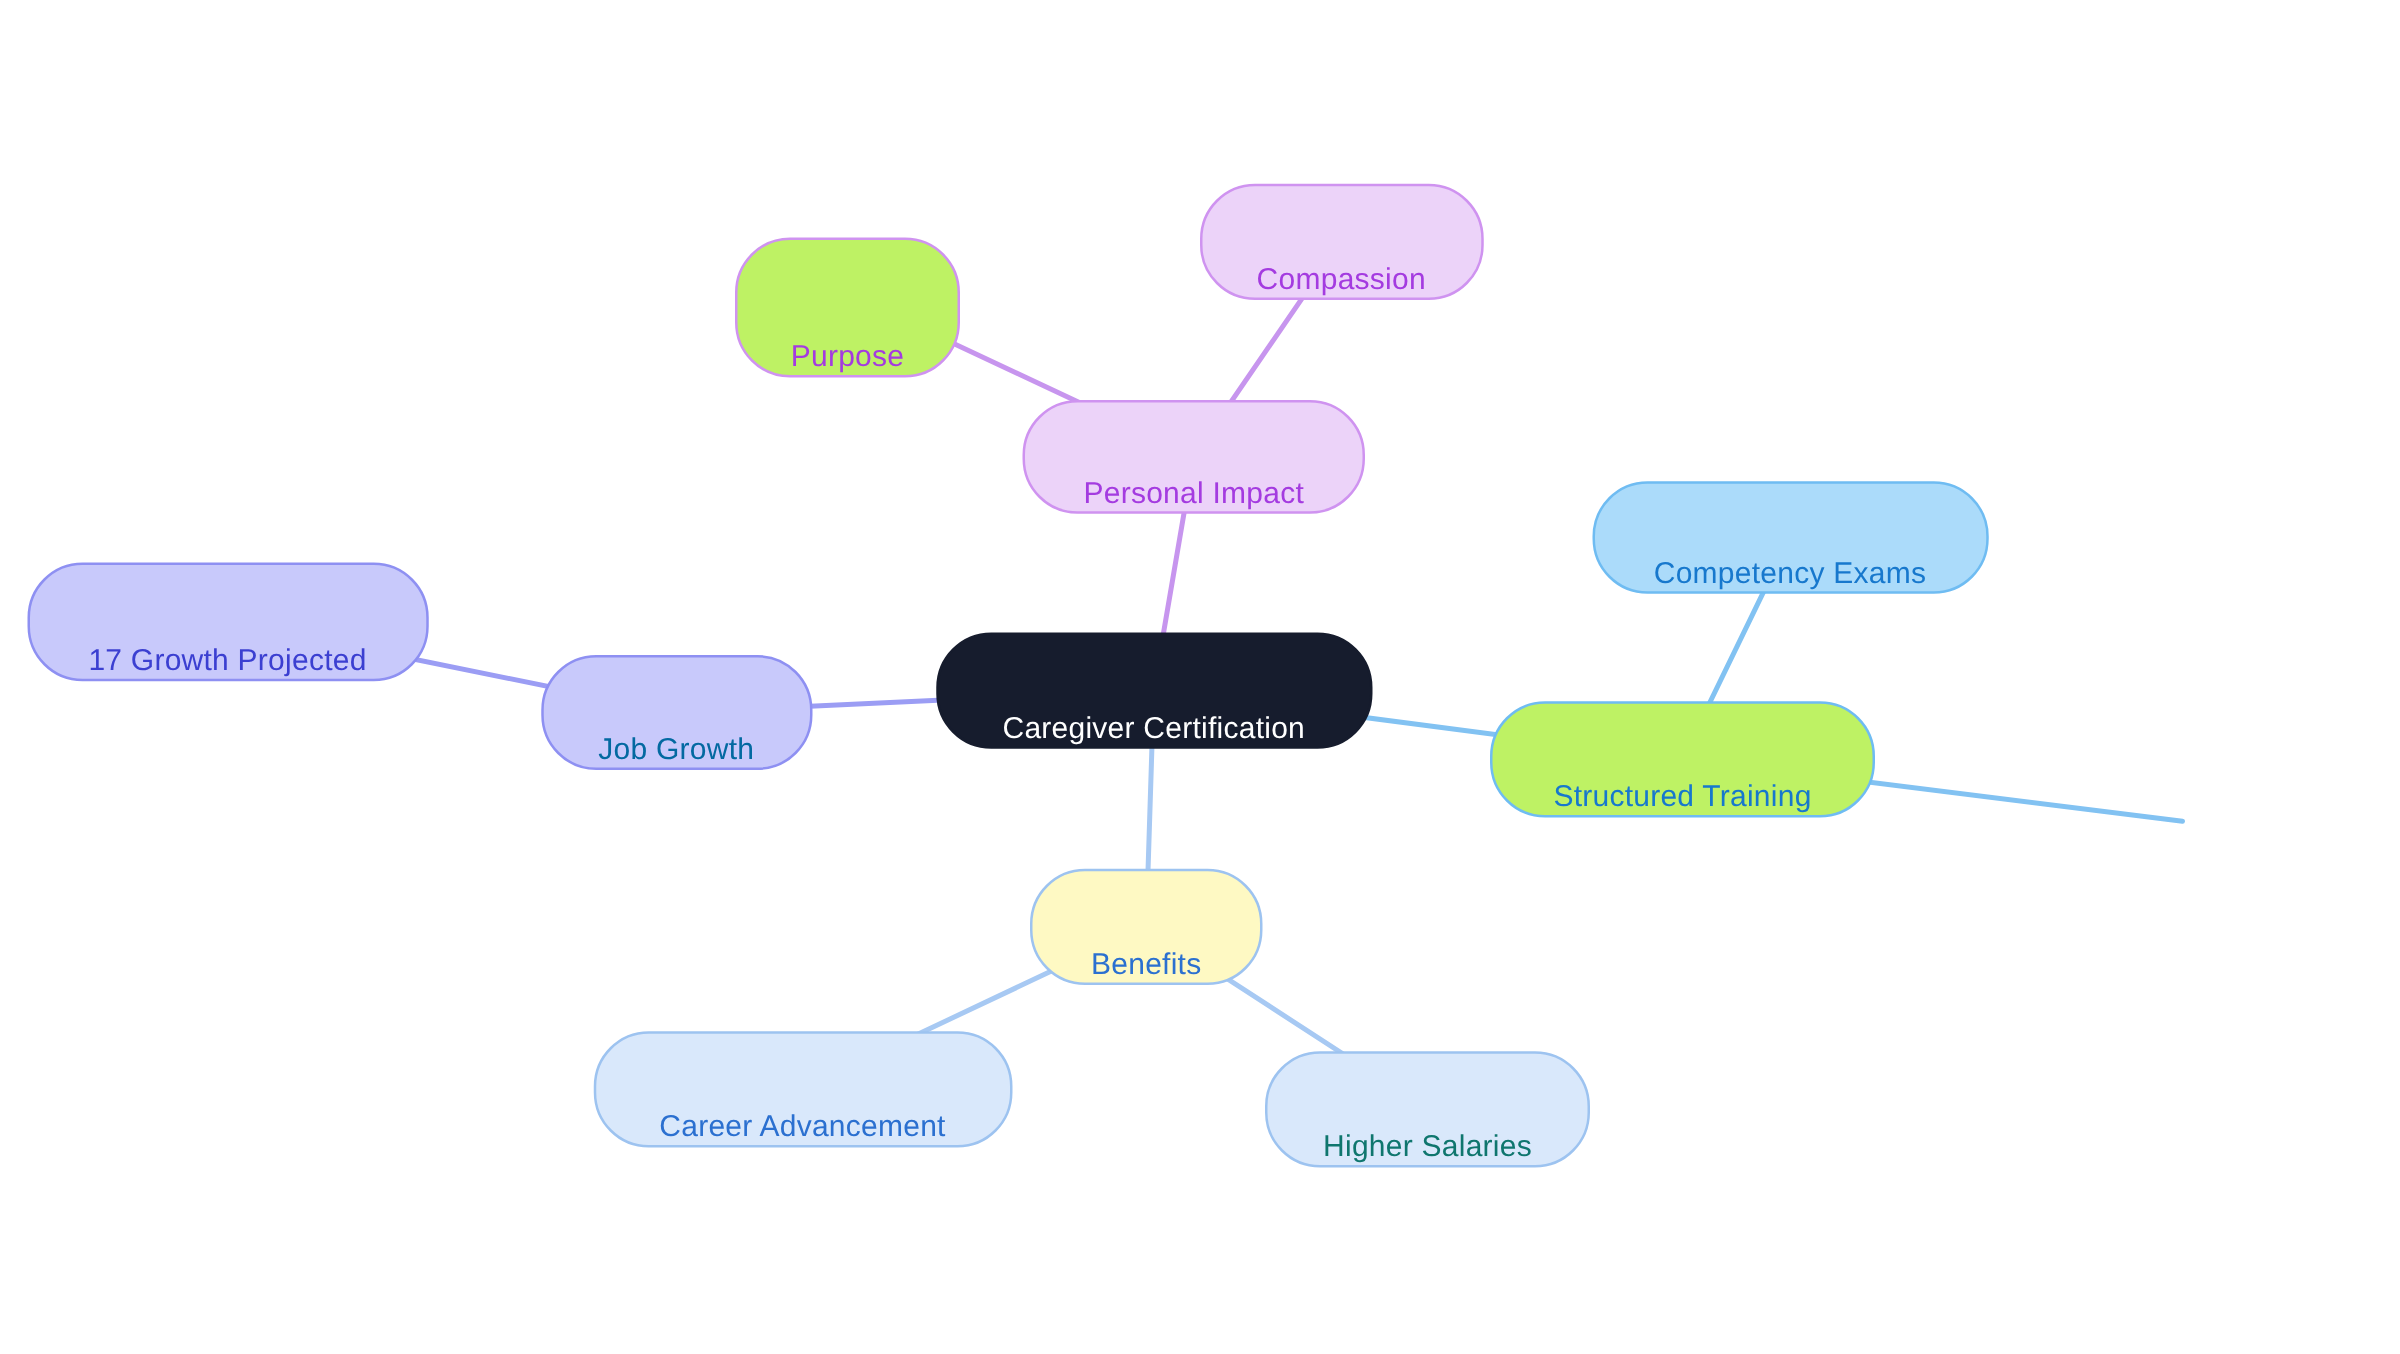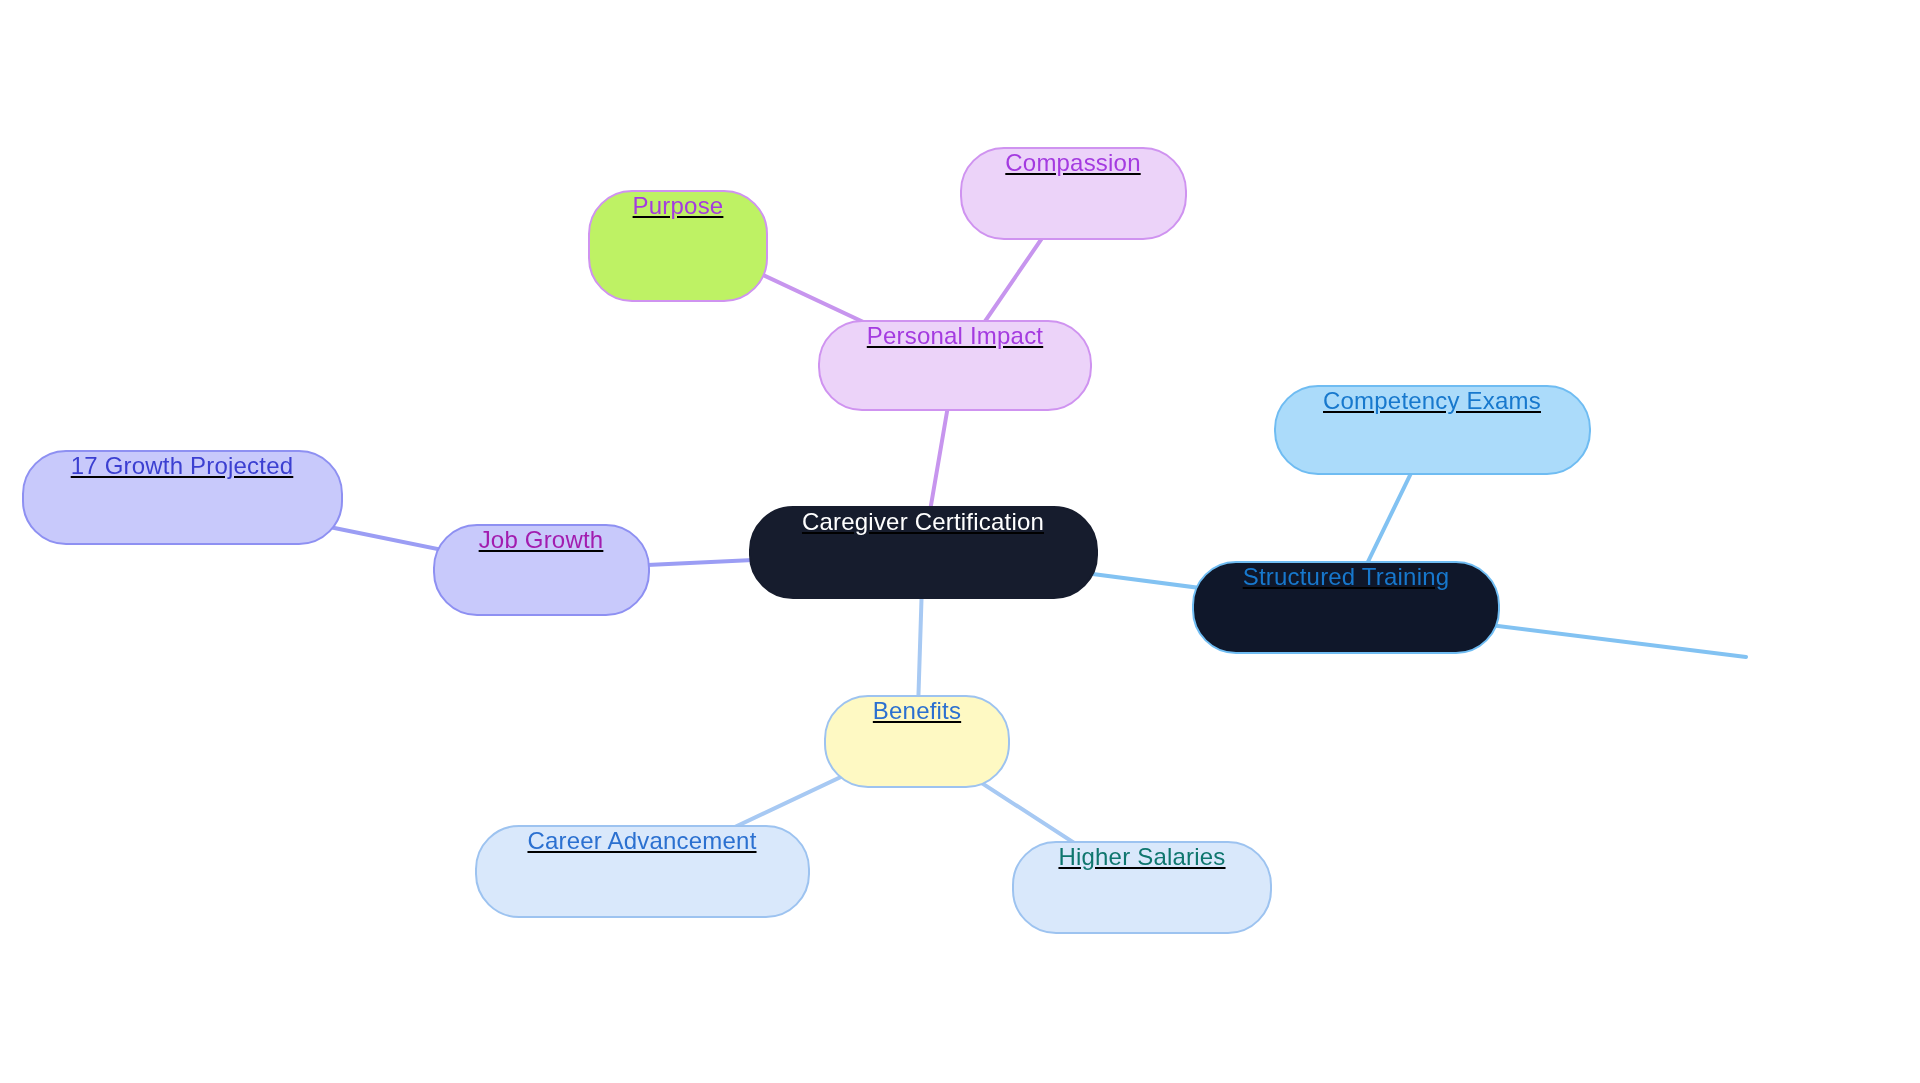--- a/index.html
+++ b/index.html
@@ -22,28 +22,27 @@
     width: 1920px;
     height: 1083px;
     display: block;
   }
   .node {
     position: absolute;
     box-sizing: border-box;
     border-radius: 44px;
     border: 2px solid transparent;
     display: flex;
-    align-items: flex-start;
+    align-items: flex-end;
     justify-content: center;
     font-size: 24px;
     font-weight: 500;
     letter-spacing: 0.2px;
     white-space: nowrap;
     cursor: pointer;
-    text-decoration: underline;
   }
   .node-label {
     pointer-events: none;
   }
 </style>
 </head>
 <body>
 
 <div id="canvas" style="width: 1920px; height: 1083px; background: rgb(255, 255, 255);">
   <svg id="edges" xmlns="http://www.w3.org/2000/svg" viewBox="0 0 1920 1083">
@@ -65,26 +64,26 @@
     <div class="node" style="left: 818px; top: 319.5px; width: 274px; height: 91px; background: rgb(236, 211, 249); border-color: rgb(207, 147, 240); border-radius: 44px; font-size: 24px;">
       <span class="node-label" style="color: rgb(164, 59, 224);">Personal Impact</span>
     </div>
     <div class="node" style="left: 588px; top: 190px; width: 180px; height: 112px; background: #bef264; border-color: rgb(207, 147, 240); border-radius: 44px; font-size: 24px;">
       <span class="node-label" style="color: rgb(164, 59, 224);">Purpose</span>
     </div>
     <div class="node" style="left: 959.5px; top: 146.5px; width: 227px; height: 93px; background: rgb(236, 211, 249); border-color: rgb(207, 147, 240); border-radius: 44px; font-size: 24px;">
       <span class="node-label" style="color: rgb(164, 59, 224);">Compassion</span>
     </div>
     <div class="node" style="left: 432.5px; top: 524px; width: 217px; height: 92px; background: rgb(200, 201, 251); border-color: rgb(142, 144, 242); border-radius: 44px; font-size: 24px;">
-      <span class="node-label" style="color: #a21caf;">Job Growth</span>
+      <span class="node-label" style="color: #0369a1;">Job Growth</span>
     </div>
     <div class="node" style="left: 21.5px; top: 449.5px; width: 321px; height: 95px; background: rgb(200, 201, 251); border-color: rgb(142, 144, 242); border-radius: 44px; font-size: 24px;">
       <span class="node-label" style="color: rgb(59, 63, 209);">17 Growth Projected</span>
     </div>
-    <div class="node" style="left: 1192px; top: 560.5px; width: 308px; height: 93px; background: #0f172a; border-color: rgb(111, 188, 242); border-radius: 44px; font-size: 24px;">
+    <div class="node" style="left: 1192px; top: 560.5px; width: 308px; height: 93px; background: #bef264; border-color: rgb(111, 188, 242); border-radius: 44px; font-size: 24px;">
       <span class="node-label" style="color: rgb(23, 120, 205);">Structured Training</span>
     </div>
     <div class="node" style="left: 1273.5px; top: 385px; width: 317px; height: 90px; background: rgb(171, 219, 250); border-color: rgb(111, 188, 242); border-radius: 44px; font-size: 24px;">
       <span class="node-label" style="color: rgb(23, 120, 205);">Competency Exams</span>
     </div>
     <div class="node" style="left: 824px; top: 694.5px; width: 186px; height: 93px; background: #fef9c3; border-color: rgb(157, 195, 240); border-radius: 44px; font-size: 24px;">
       <span class="node-label" style="color: rgb(43, 112, 208);">Benefits</span>
     </div>
     <div class="node" style="left: 474.5px; top: 824.5px; width: 335px; height: 93px; background: rgb(217, 232, 251); border-color: rgb(157, 195, 240); border-radius: 44px; font-size: 24px;">
       <span class="node-label" style="color: rgb(43, 112, 208);">Career Advancement</span>

